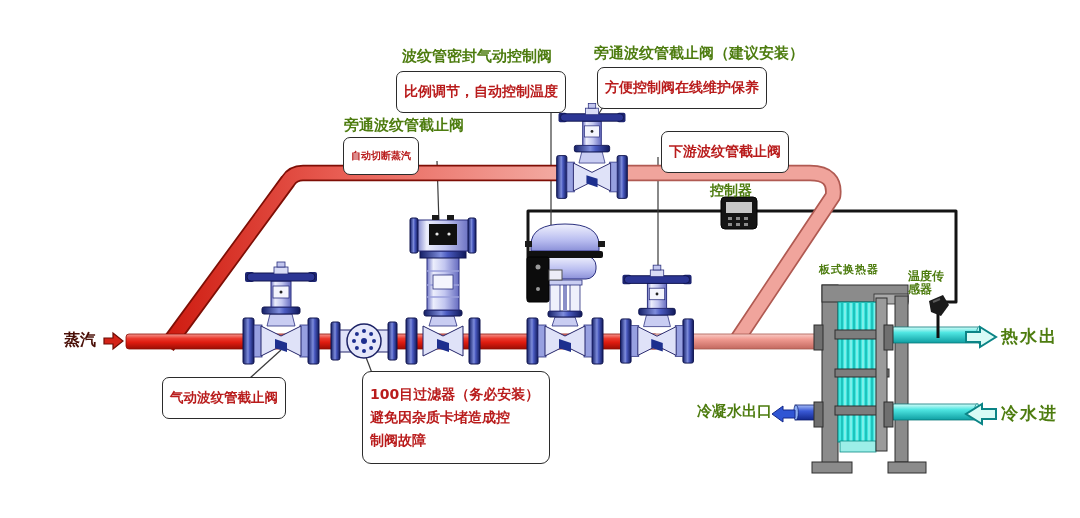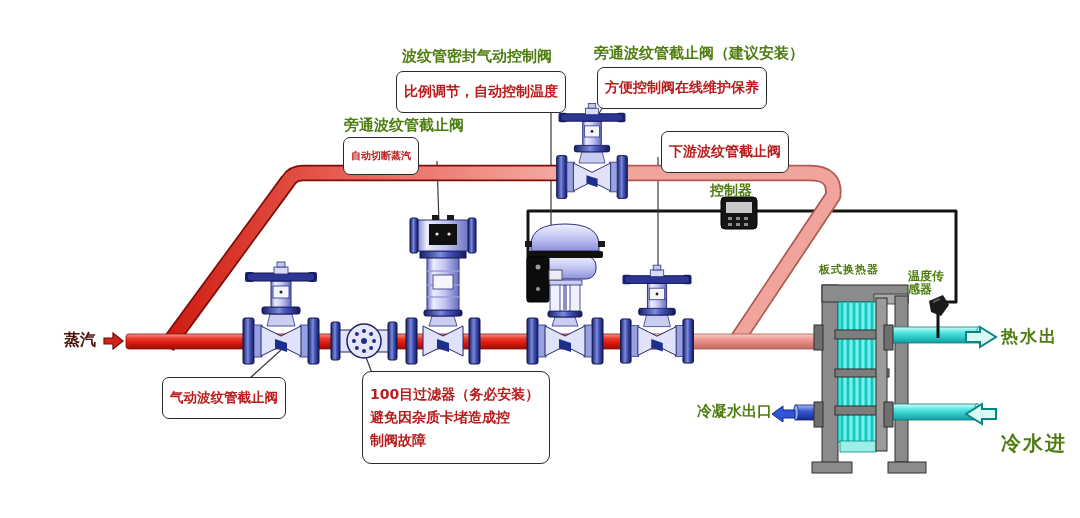--- a/index.html
+++ b/index.html
@@ -274,17 +274,17 @@
 
 <div class="lbl" style="left:908px;top:270px;font-size:12px;line-height:12.5px;">
   <div>温度传</div>
   <div>感器</div>
 </div>
 
 <div class="lbl" style="left:64px;top:330px;font-size:16px;color:#4a1008;">蒸汽</div>
 
 <div class="lbl" style="left:1001px;top:326px;font-size:17px;letter-spacing:2px;">热水出</div>
 
-<div class="lbl" style="left:1001px;top:403px;font-size:20px;letter-spacing:2px;margin-top:28px;">冷水进</div>
+<div class="lbl" style="left:1001px;top:403px;font-size:17px;letter-spacing:2px;">冷水进</div>
 
 <div class="lbl" style="left:697px;top:402px;font-size:15px;">冷凝水出口</div>
 
 </div>
 
 </body></html>

